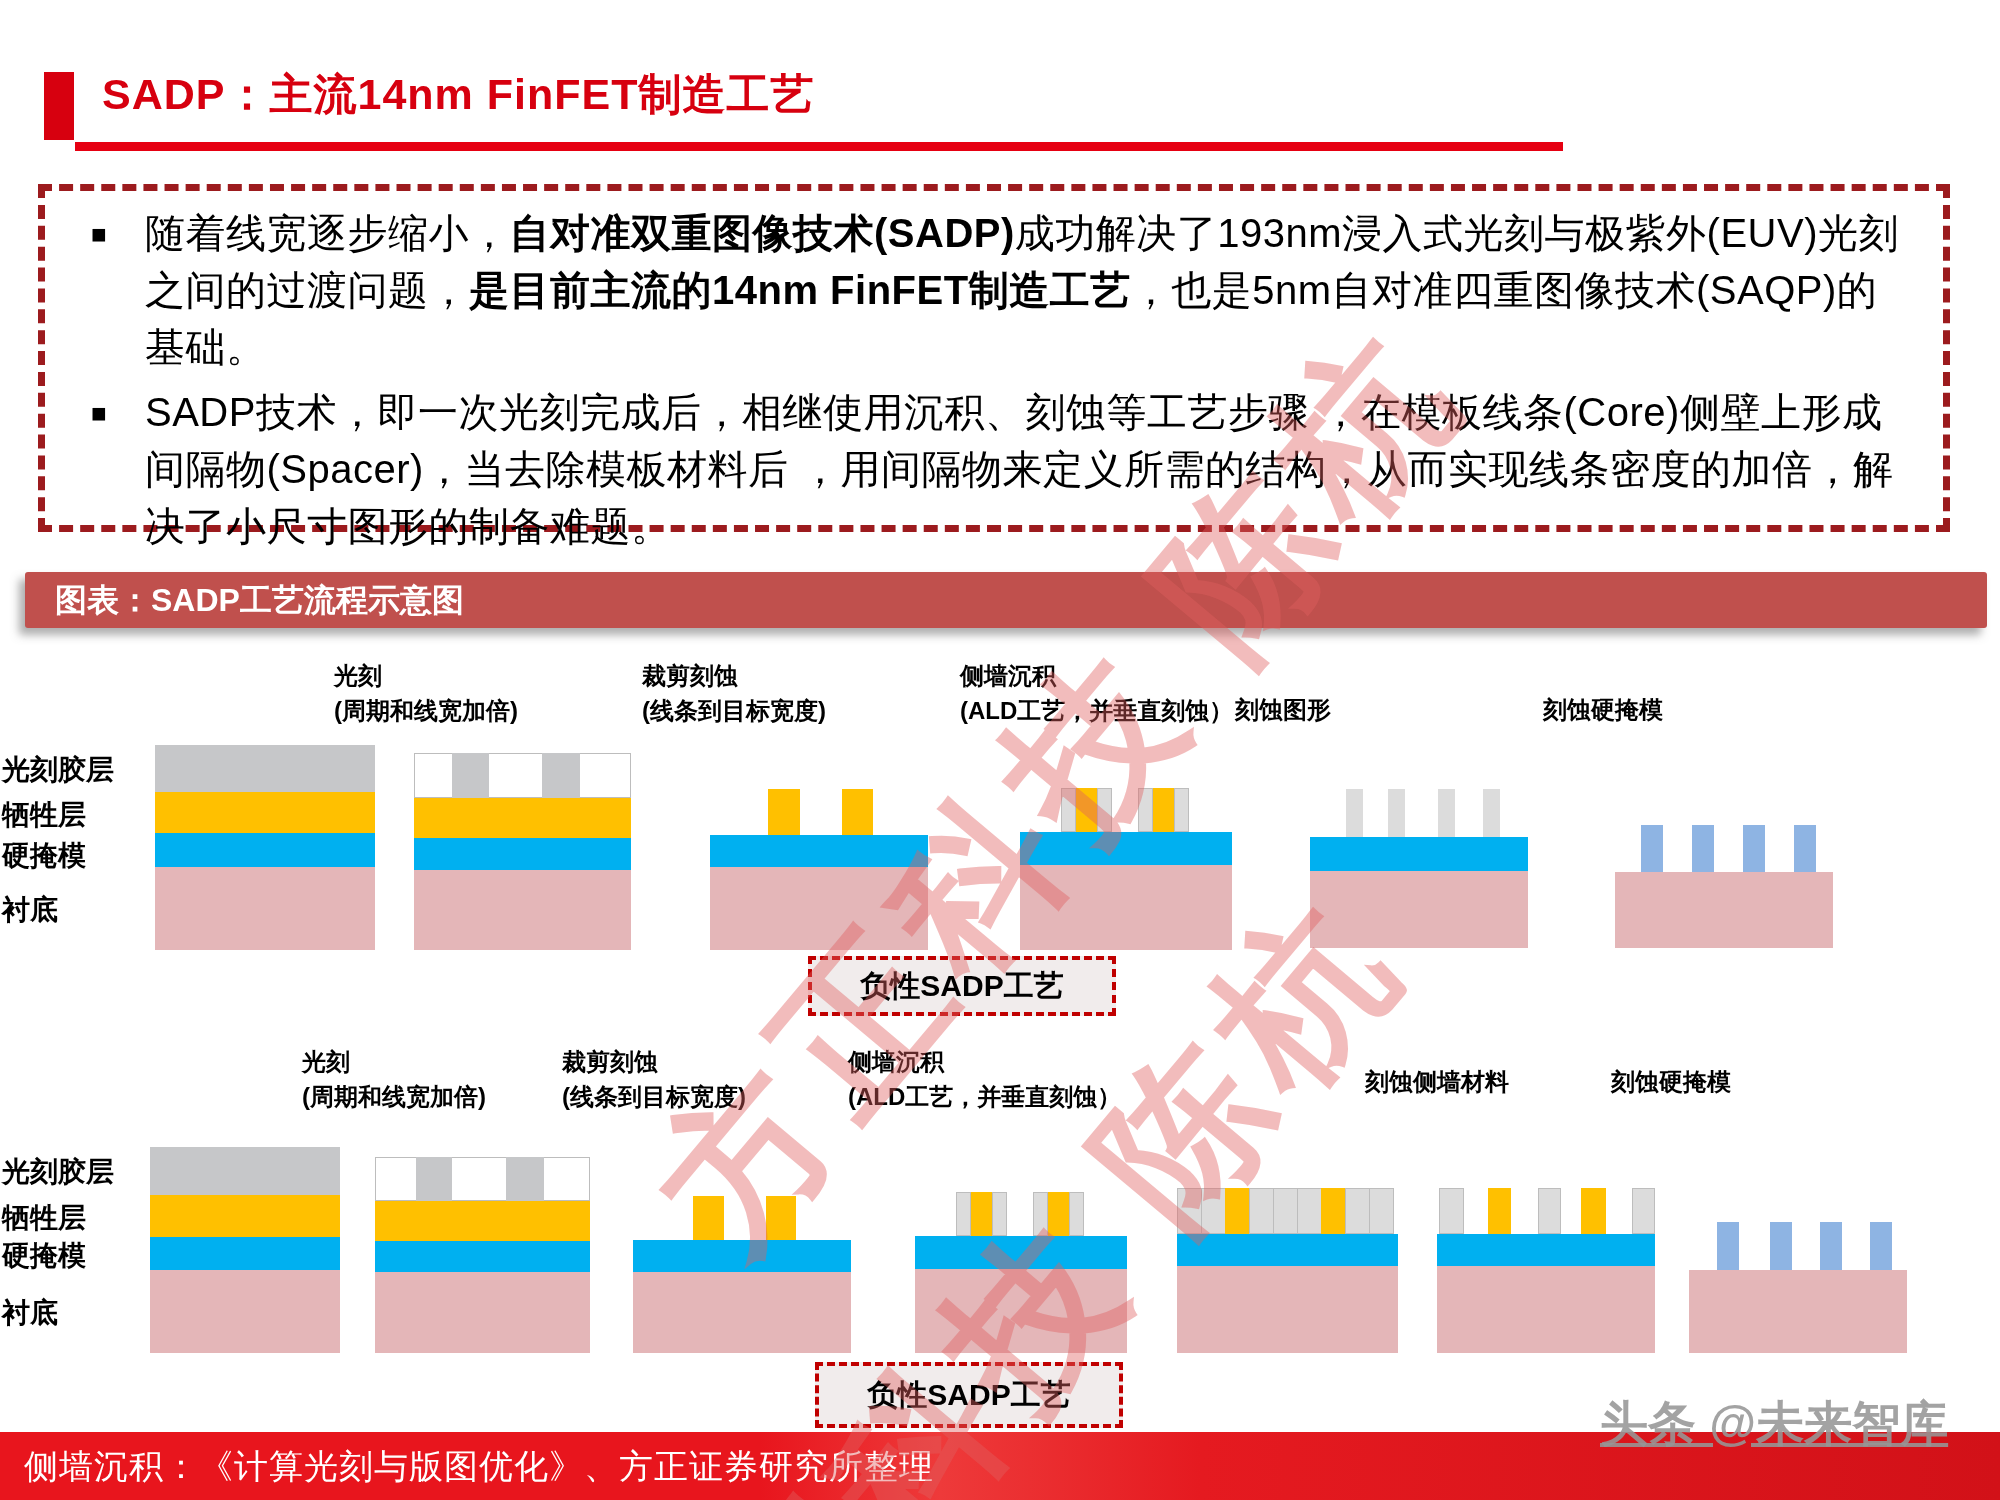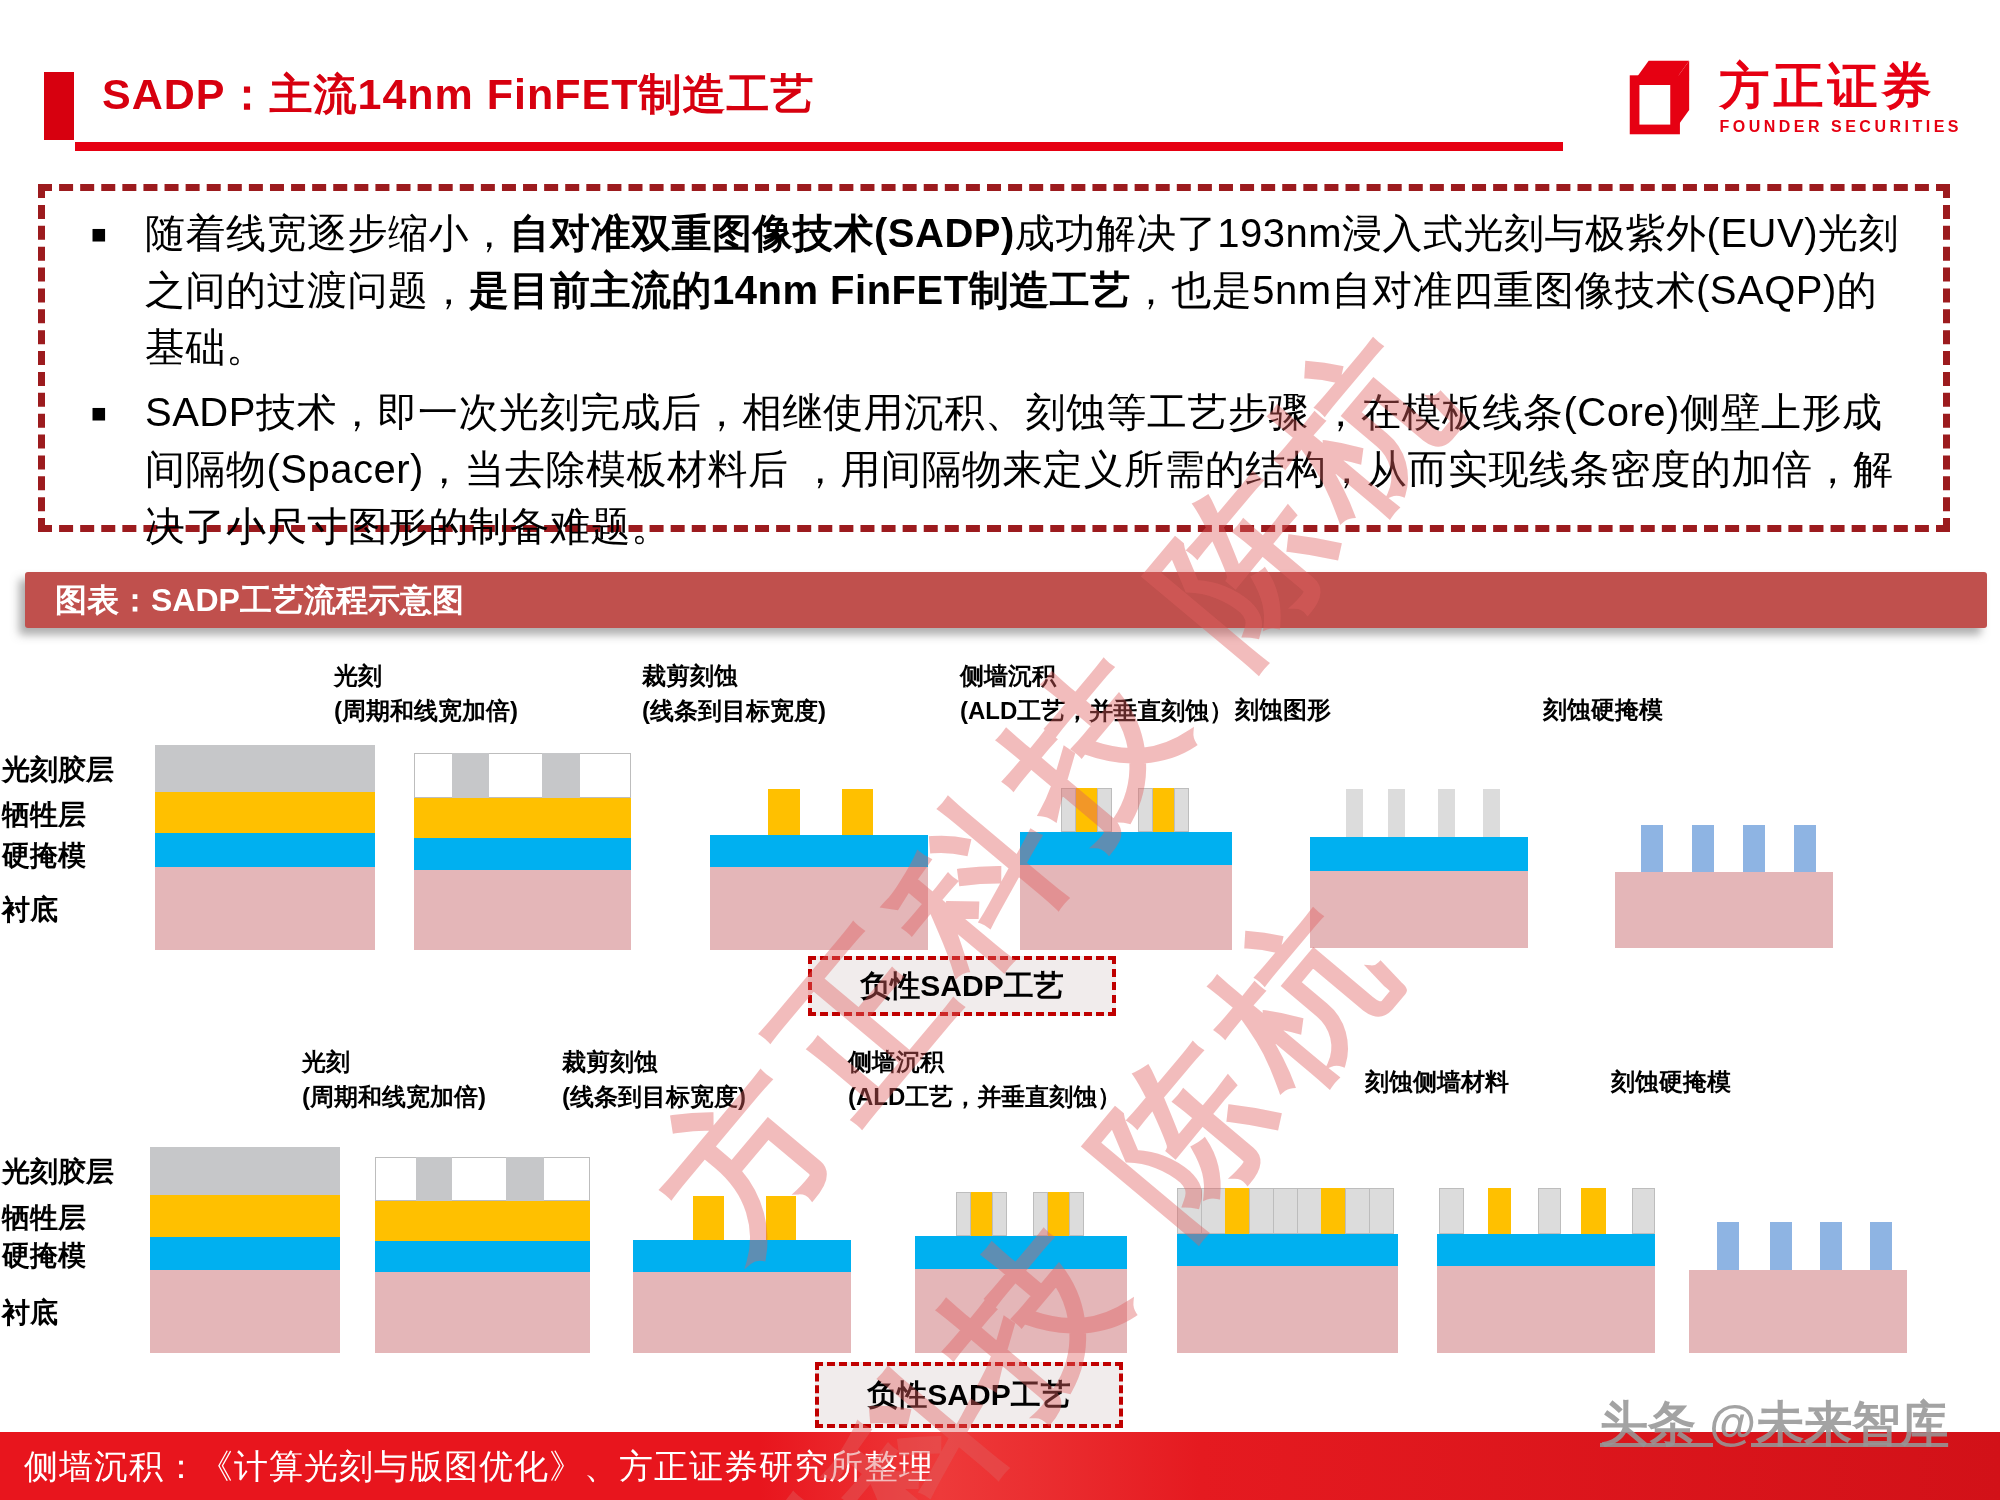--- a/index.html
+++ b/index.html
@@ -53,33 +53,20 @@
 </style>
 </head>
 <body>
 
 <div class="page">
 
   <div class="accent-bar"></div>
   <div class="page-title">SADP：主流14nm FinFET制造工艺</div>
   <div class="title-underline"></div>
 
-  <div class="logo">
-    <span>
-      <svg width="88" height="88" viewBox="0 0 100 100">
-        <polygon points="20,32 66,32 82,10 36,10" fill="#e60012"></polygon>
-        <polygon points="66,32 82,10 82,66 66,88" fill="#e60012"></polygon>
-        <rect x="20" y="32" width="46" height="56" fill="#ffffff" stroke="#e60012" stroke-width="11"></rect>
-      </svg>
-    </span>
-    <span class="logo-text">
-      <span class="logo-name">方正证券</span>
-      <span class="logo-sub">FOUNDER SECURITIES</span>
-    </span>
-  </div>
 
   <div class="summary-box">
     <div class="bullet-row">
       <div class="bullet-marker">■</div>
       <div class="bullet-text"><span>随着线宽逐步缩小，</span><b>自对准双重图像技术(SADP)</b><span>成功解决了193nm浸入式光刻与极紫外(EUV)光刻之间的过渡问题，</span><b>是目前主流的14nm FinFET制造工艺</b><span>，也是5nm自对准四重图像技术(SAQP)的基础。</span></div>
     </div>
     <div class="bullet-row">
       <div class="bullet-marker">■</div>
       <div class="bullet-text"><span>SADP技术，即一次光刻完成后，相继使用沉积、刻蚀等工艺步骤 ，在模板线条(Core)侧壁上形成间隔物(Spacer)，当去除模板材料后 ，用间隔物来定义所需的结构，从而实现线条密度的加倍，解决了小尺寸图形的制备难题。</span></div>
     </div>

